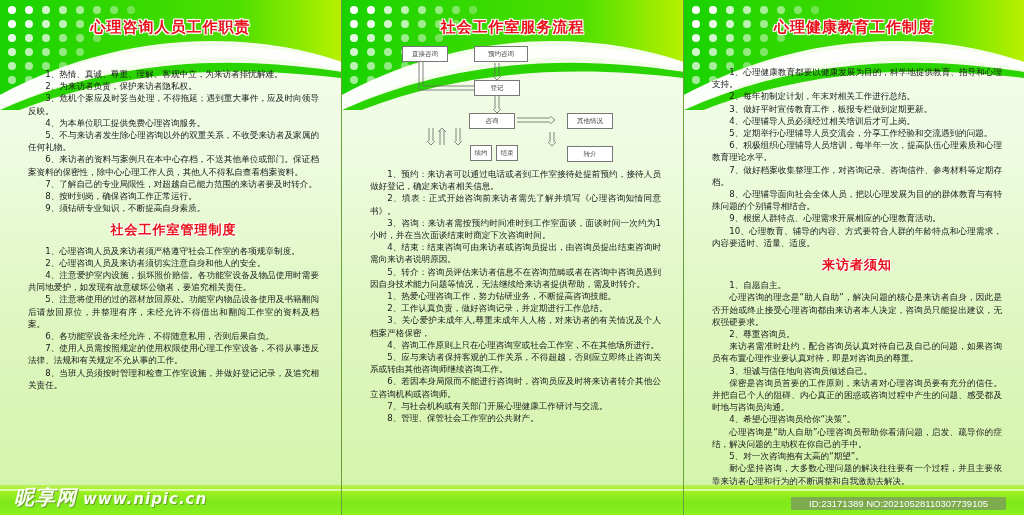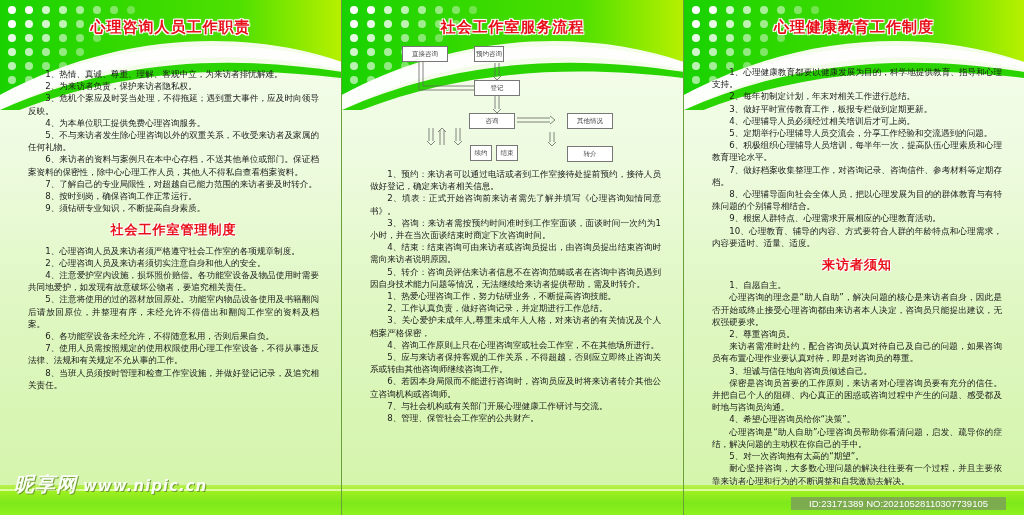--- a/index.html
+++ b/index.html
@@ -16,21 +16,21 @@
   .dot{width:8px;height:8px;border-radius:50%;background:#fff;}
   .ptitle{position:absolute;top:18px;width:100%;text-align:center;font-weight:bold;font-size:15px;color:#e8101a;
     text-shadow:0 0 2px #fff,0 0 2px #fff,1px 1px 0 #fff,-1px -1px 0 #fff,1px -1px 0 #fff,-1px 1px 0 #fff;letter-spacing:1px;}
   .stitle{text-align:center;font-weight:bold;font-size:13px;color:#e8101a;letter-spacing:1px;
     text-shadow:0 0 2px #fff,1px 1px 0 #fff,-1px -1px 0 #fff;margin:6px 0 8px;}
   .content{position:absolute;left:28px;right:22px;font-size:8.6px;line-height:12.2px;color:#1a1a1a;}
   .content p{text-indent:2em;text-align:justify;}
   .footer{position:absolute;left:0;bottom:0;width:100%;height:30px;
     background:linear-gradient(180deg,#baf057 0%,#9ff020 20%,#7ee81a 60%,#8cf21e 100%);}
   .footer .hl{position:absolute;left:0;top:4px;width:100%;height:2px;background:#e9ffc0;opacity:.8}
-  .wm{position:absolute;left:14px;bottom:17px;color:#fff;font-style:italic;font-weight:bold;font-size:20px;letter-spacing:1px;opacity:.92;text-shadow:1px 1px 0 #6a9a2a}
+  .wm{position:absolute;left:14px;bottom:4px;color:#fff;font-style:italic;font-weight:bold;font-size:20px;letter-spacing:1px;opacity:.92;text-shadow:1px 1px 0 #6a9a2a}
   .wm .url{font-size:15px;margin-left:6px}
   .idtag{position:absolute;right:18px;bottom:5px;background:rgba(120,120,120,.55);color:#fff;font-size:9.5px;padding:1px 18px;font-family:"Liberation Sans",sans-serif;}
   
   .flow{position:absolute;left:58px;top:46px;width:240px;height:120px;}
   .fbox{position:absolute;background:#fff;border:1px solid #777;font-size:6.5px;color:#444;display:flex;align-items:center;justify-content:center;font-family:"DejaVu Serif",serif;}
 </style>
 </head>
 <body>
 
 <div class="board">
@@ -222,21 +222,21 @@
           <path d="M56 82 V95"></path>
             <path d="M60 82 V95"></path>
             <path d="M54 95 L58 99 L62 95"></path>
 
           <path d="M150 86 V96"></path>
             <path d="M154 86 V96"></path>
             <path d="M148 96 L152 100 L156 96"></path>
         </g>
       </svg>
       <div class="fbox" style="left:2px;top:0;width:46px;height:16px">直接咨询</div>
-      <div class="fbox" style="left:74px;top:0;width:30px;height:16px">预约咨询</div>
+      <div class="fbox" style="left:74px;top:0;width:54px;height:16px">预约咨询</div>
       <div class="fbox" style="left:74px;top:34px;width:46px;height:16px">登记</div>
       <div class="fbox" style="left:23px;top:67px;width:46px;height:16px;left:69px">咨询</div>
       <div class="fbox" style="left:167px;top:67px;width:46px;height:16px">其他情况</div>
       <div class="fbox" style="left:70px;top:99px;width:22px;height:16px">续约</div>
       <div class="fbox" style="left:96px;top:99px;width:22px;height:16px">结束</div>
       <div class="fbox" style="left:167px;top:100px;width:46px;height:16px">转介</div>
     </div>
 
     <div class="content" style="top:168px">
       <p>1、预约：来访者可以通过电话或者到工作室接待处提前预约，接待人员做好登记，确定来访者相关信息。</p>

